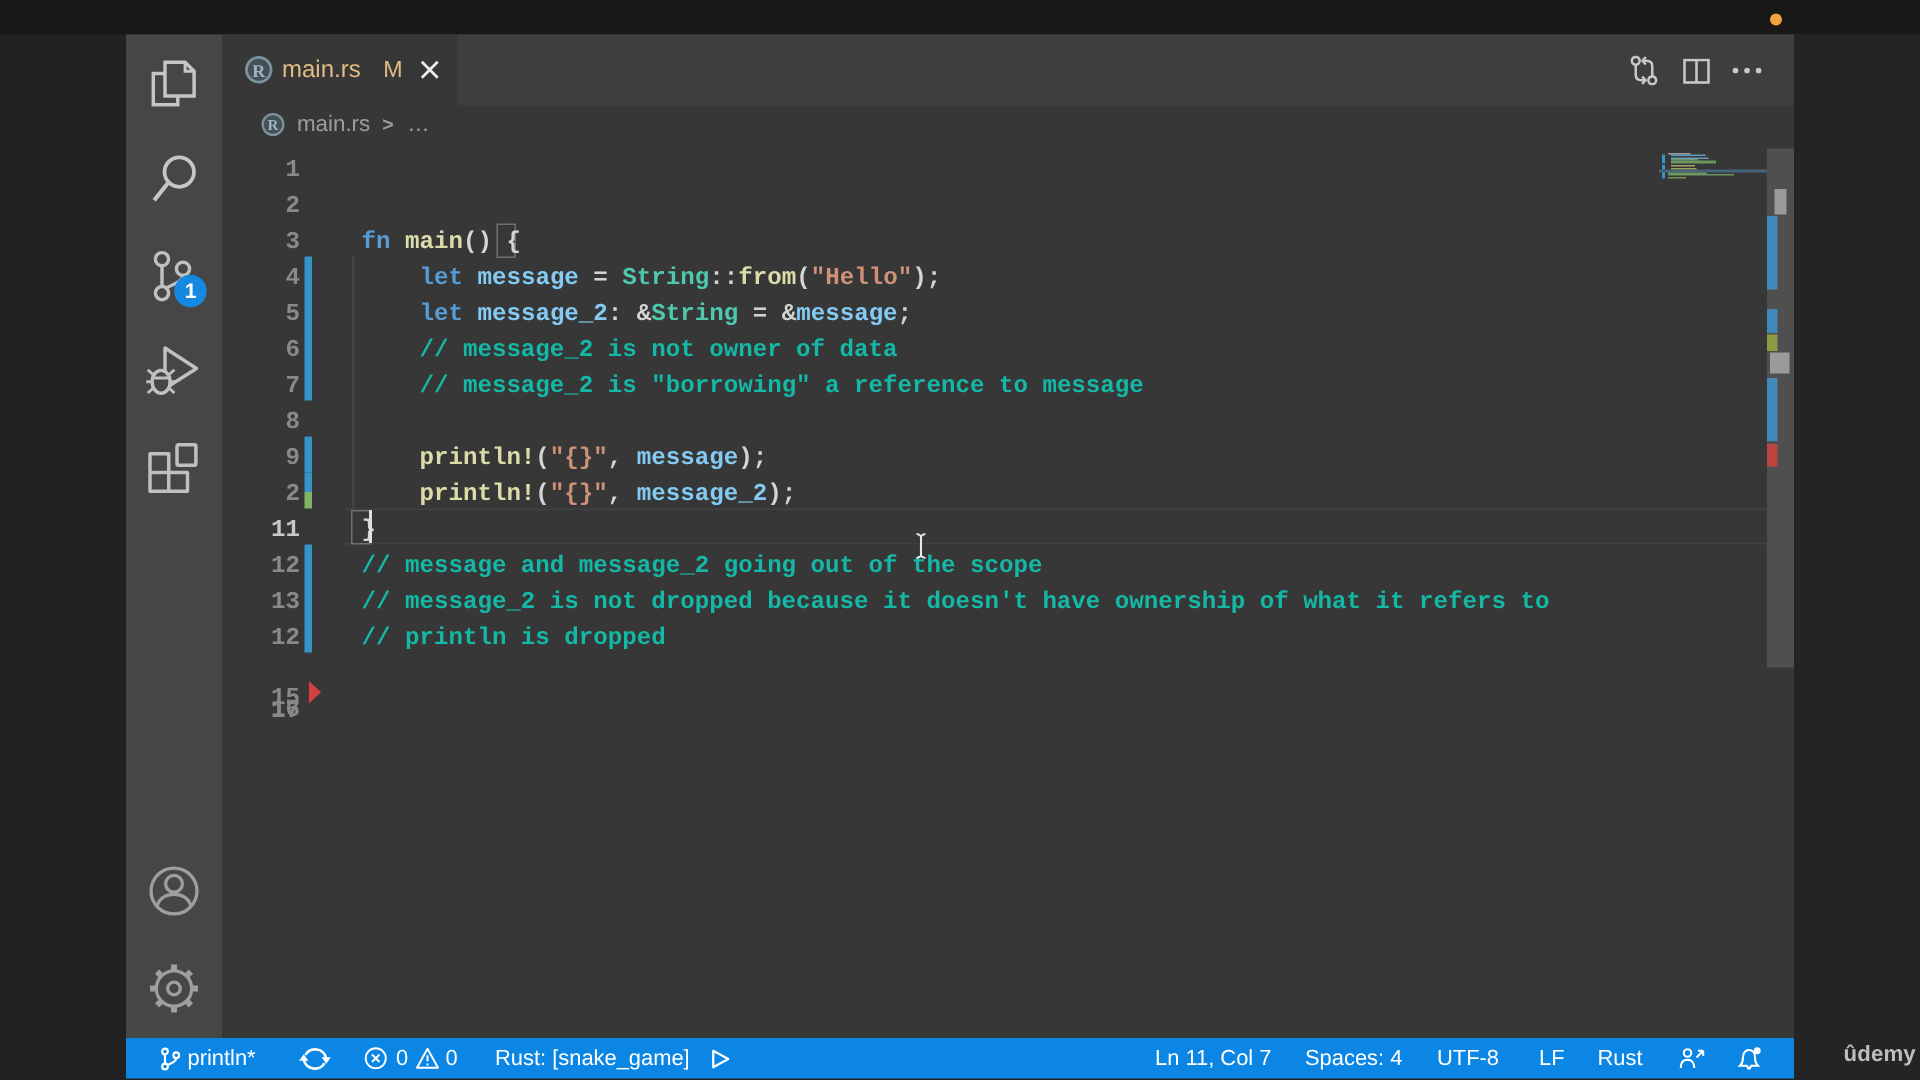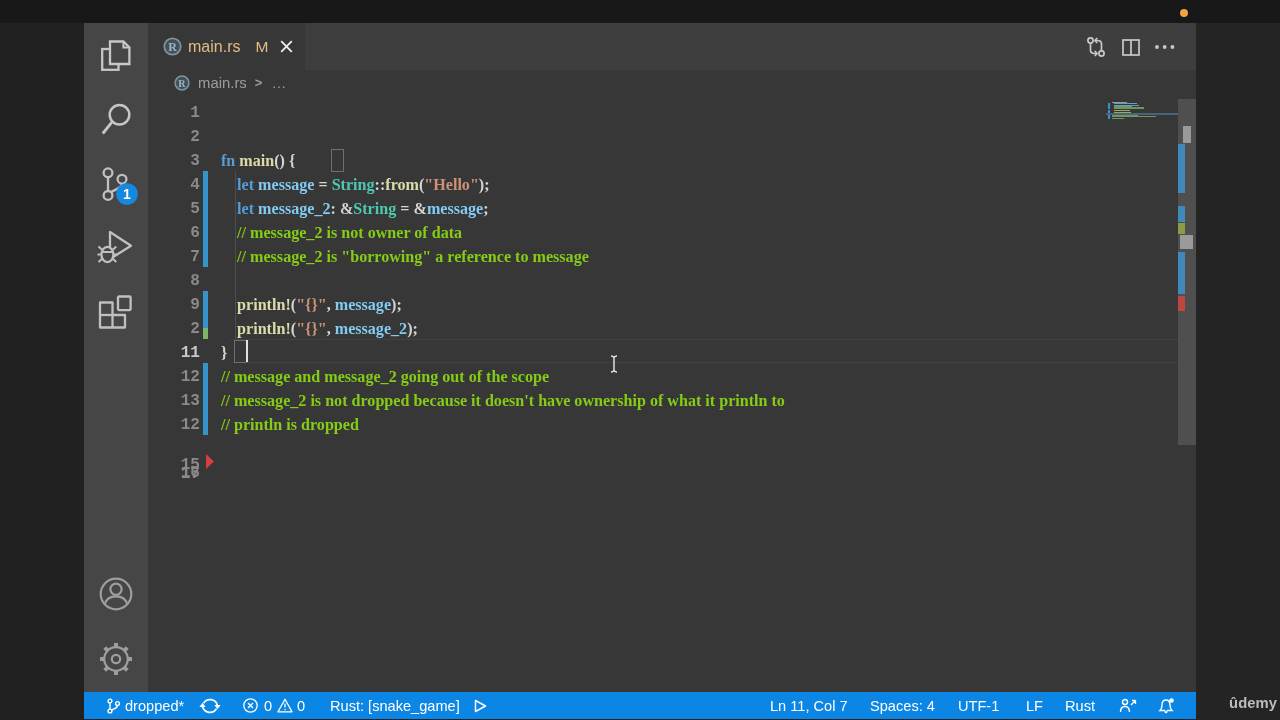--- a/index.html
+++ b/index.html
@@ -15,27 +15,27 @@
   #tabstrip { left:148px; top:23px; width:1048px; height:47px; background:#3e3e3e; }
   #tab { left:148px; top:23px; width:157px; height:47px; background:#373737; display:flex; align-items:center; }
   #tabname { color:#e0bc82; font-size:16px; }
   #tabm { color:#e0bc82; font-size:15.5px; margin-top:1px; }
   
   #crumbs { left:148px; top:70px; width:1048px; height:25px; background:#373737; display:flex; align-items:center; color:#9d9d9d; font-size:14.9px; }
   
   #editor { left:148px; top:95px; width:1048px; height:597px; background:#373737; }
   .mono { font-family:"Liberation Mono", monospace; font-size:16.1px; line-height:24px; white-space:pre; font-weight:bold; }
   .ln { position:absolute; width:52px; text-align:right; color:#8a8a8a; padding-top:1.5px; }
-  .cl { position:absolute; left:73px; color:#d4d4d4; padding-top:1.5px;font-family:Liberation Serif, serif; }
+  .cl { position:absolute; left:93px; color:#d4d4d4; padding-top:1.5px; }
   .kw { color:#569CD6; }
   .fn { color:#DCDCAA; }
   .var { color:#83cbf2; }
   .ty { color:#4EC9B0; }
   .str { color:#CE9178; }
-  .cm { color:#84cc16; }
+  .cm { color:#14b8a6; }
   .gut { position:absolute; left:55px; width:5px; }
   svg { display:block; }
   
   #status { left:84px; top:692px; width:1112px; height:27px; background:#0c86e4; color:#ffffff; font-size:14.6px; }
   .st { position:absolute; top:0; height:27px; display:flex; align-items:center; white-space:pre; }
   #udemy { left:1229px; top:695px; width:55px; height:24px; color:#bdbdbd; font-size:14.8px; font-weight:bold; letter-spacing:0.1px; }
 </style>
 </head>
 <body>
 <div class="abs" id="topstrip"></div>
@@ -195,21 +195,21 @@
   <div id="code">
     <div class="mono cl" style="top:52px"><span class="kw">fn</span> <span class="fn">main</span>() {</div>
     <div class="mono cl" style="top:76px">    <span class="kw">let</span> <span class="var">message</span> = <span class="ty">String</span>::<span class="fn">from</span>(<span class="str">"Hello"</span>);</div>
     <div class="mono cl" style="top:100px">    <span class="kw">let</span> <span class="var">message_2</span>: &amp;<span class="ty">String</span> = &amp;<span class="var">message</span>;</div>
     <div class="mono cl" style="top:124px">    <span class="cm">// message_2 is not owner of data</span></div>
     <div class="mono cl" style="top:148px">    <span class="cm">// message_2 is "borrowing" a reference to message</span></div>
     <div class="mono cl" style="top:196px">    <span class="fn">println!</span>(<span class="str">"{}"</span>, <span class="var">message</span>);</div>
     <div class="mono cl" style="top:220px">    <span class="fn">println!</span>(<span class="str">"{}"</span>, <span class="var">message_2</span>);</div>
     <div class="mono cl" style="top:244px">}</div>
     <div class="mono cl" style="top:268px"><span class="cm">// message and message_2 going out of the scope</span></div>
-    <div class="mono cl" style="top:292px"><span class="cm">// message_2 is not dropped because it doesn't have ownership of what it println to</span></div>
+    <div class="mono cl" style="top:292px"><span class="cm">// message_2 is not dropped because it doesn't have ownership of what it refers to</span></div>
     <div class="mono cl" style="top:316px"><span class="cm">// println is dropped</span></div>
   </div>
 
   <div class="abs" style="left:97.5px;top:245px;width:2px;height:22px;background:#e0e0e0"></div>
 
   <svg class="abs" style="left:461px;top:260px" width="10" height="18" viewBox="0 0 10 18">
     <path d="M2 1 C3.5 1 4.5 1.8 5 2.5 C5.5 1.8 6.5 1 8 1 M5 2.5 V15.5 M2 17 C3.5 17 4.5 16.2 5 15.5 C5.5 16.2 6.5 17 8 17" stroke="#e8e8e8" stroke-width="1.4" fill="none"></path>
   </svg>
 
   <div id="minimap">
@@ -240,21 +240,21 @@
   <div class="abs" style="left:1030px;top:201px;width:7px;height:15px;background:#bf4540"></div>
 </div>
 <div class="abs" id="status">
   <svg class="abs" style="left:22px;top:6px" width="15" height="16" viewBox="0 0 15 16" fill="none" stroke="#fff" stroke-width="1.4">
     <circle cx="4" cy="3" r="1.9"></circle>
     <circle cx="4" cy="13" r="1.9"></circle>
     <circle cx="11.5" cy="5.5" r="1.9"></circle>
     <path d="M4 4.9 V11.1"></path>
     <path d="M11.5 7.4 C11.5 10.2 8 10.8 5.8 12"></path>
   </svg>
-  <div class="st" style="left:41px">dropped*</div>
+  <div class="st" style="left:41px">println*</div>
   <svg class="abs" style="left:115px;top:5px" width="22" height="18" viewBox="0 0 22 18" fill="none" stroke="#fff" stroke-width="1.7">
     <path d="M4.6 6.2 A7.6 7.6 0 0 1 18.4 8.2"></path>
     <polygon points="18.5,12.2 15.4,7.9 21.6,7.9" fill="#fff" stroke="none"></polygon>
     <path d="M17.4 11.8 A7.6 7.6 0 0 1 3.6 9.8"></path>
     <polygon points="3.5,5.8 0.4,10.1 6.6,10.1" fill="#fff" stroke="none"></polygon>
   </svg>
   <svg class="abs" style="left:159px;top:6px" width="15" height="15" viewBox="0 0 15 15" fill="none" stroke="#fff" stroke-width="1.3">
     <circle cx="7.5" cy="7.5" r="6.7"></circle>
     <path d="M5 5 L10 10 M10 5 L5 10"></path>
   </svg>
@@ -263,21 +263,21 @@
     <path d="M8 1.2 L15 13.8 H1 z" stroke-linejoin="round"></path>
     <path d="M8 5.5 V9.5 M8 11 V12.3"></path>
   </svg>
   <div class="st" style="left:213px">0</div>
   <div class="st" style="left:246px">Rust: [snake_game]</div>
   <svg class="abs" style="left:390px;top:7px" width="13" height="14" viewBox="0 0 13 14" fill="none" stroke="#fff" stroke-width="1.5">
     <path d="M1.5 1.5 L11.5 7 L1.5 12.5 z" stroke-linejoin="round"></path>
   </svg>
   <div class="st" style="left:686px">Ln 11, Col 7</div>
   <div class="st" style="left:786px">Spaces: 4</div>
-  <div class="st" style="left:874px">UTF-1</div>
+  <div class="st" style="left:874px">UTF-8</div>
   <div class="st" style="left:942px">LF</div>
   <div class="st" style="left:981px">Rust</div>
   <svg class="abs" style="left:1035px;top:6px" width="18" height="15" viewBox="0 0 18 15" fill="none" stroke="#fff" stroke-width="1.4">
     <circle cx="6" cy="4" r="2.5"></circle>
     <path d="M1.5 14 C1.5 10 3.5 8.5 6 8.5 C8.5 8.5 10.5 10 10.5 14"></path>
     <path d="M12 7 L16.5 2.5 M16.5 2.5 L16.5 6 M16.5 2.5 L13 2.5" stroke-width="1.3"></path>
   </svg>
   <svg class="abs" style="left:1074px;top:5px" width="18" height="17" viewBox="0 0 18 17" fill="none" stroke="#fff" stroke-width="1.4">
     <path d="M7 13.5 H2 C3.5 12 4 10.5 4 8 C4 5 5.5 3 8 3 C10.5 3 12 5 12 8 C12 10.5 12.5 12 14 13.5 H9"></path>
     <path d="M7 13.5 C7 14.8 7.5 15.5 8 15.5 C8.5 15.5 9 14.8 9 13.5"></path>

